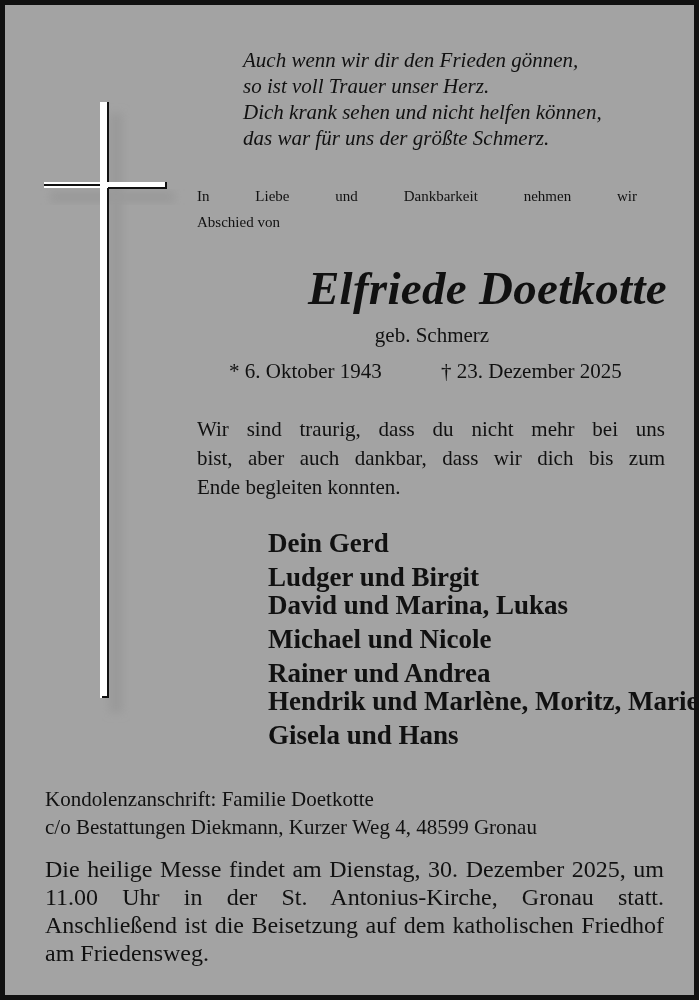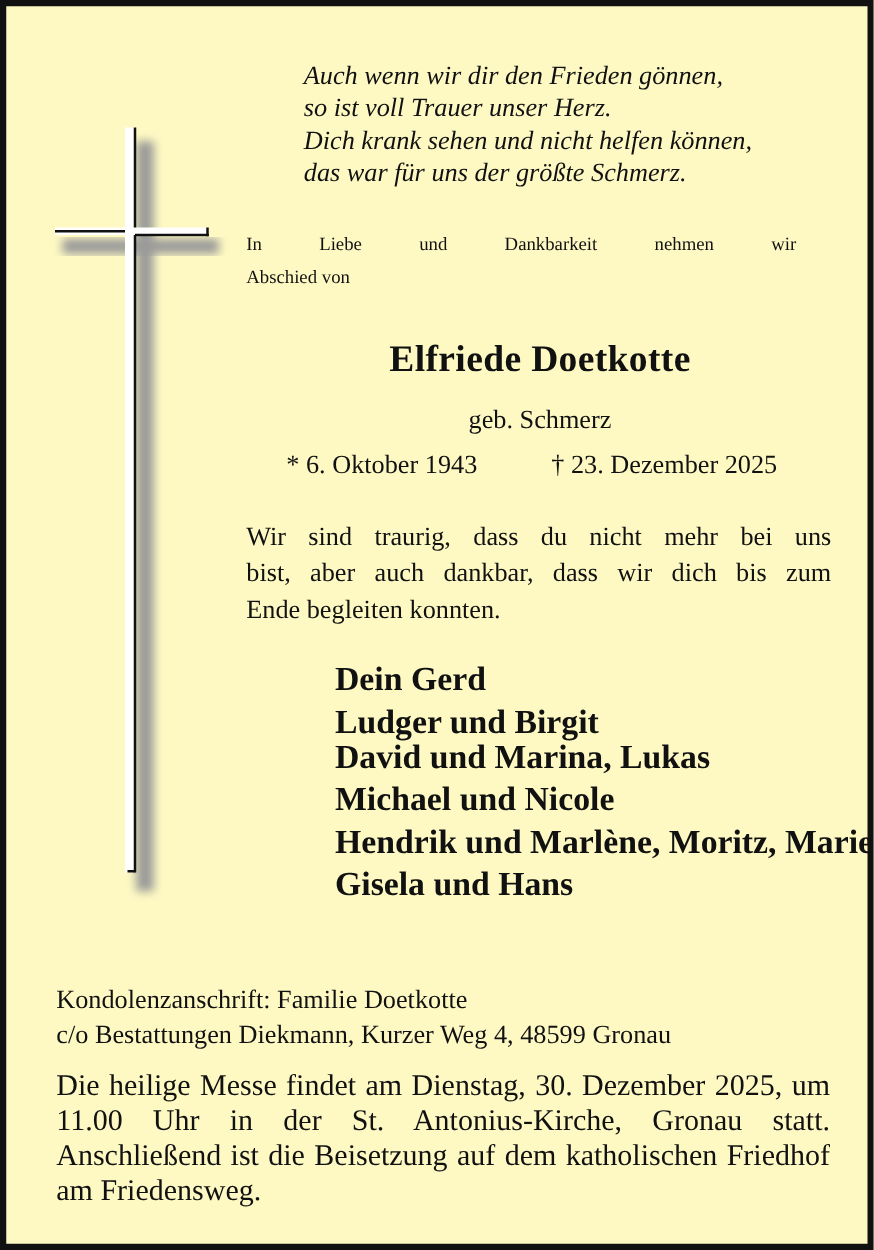--- a/index.html
+++ b/index.html
@@ -1,34 +1,34 @@
 <!DOCTYPE html>
 <html><head>
 <meta charset="utf-8">
 <style>
   html, body { margin:0; padding:0; background:#ffffff; }
   body { width:699px; height:1000px; overflow:hidden; position:relative; }
   .frame {
     position:absolute; left:0; top:0; width:699px; height:1000px;
-    box-sizing:border-box; border:5px solid #111111; background:#fef9c3;
+    box-sizing:border-box; border:5px solid #111111; background:#a3a3a3;
   }
   .serif { font-family:"Liberation Serif", "DejaVu Serif", serif; color:#111111; }
   .poem {
     position:absolute; left:238px; top:42px; font-style:italic; font-size:21px; line-height:26px;
   }
   .poem div { white-space:nowrap; }
   .cross { position:absolute; left:0; top:0; }
   .intro {
     position:absolute; left:192px; top:178px; width:440px; font-size:15px; line-height:26px;
     text-align:justify; text-align-last:left;
   }
   .intro .l1 { text-align:justify; text-align-last:justify; }
   .name {
-    position:absolute; left:192px; top:255px; width:470px; text-align:center;
-    font-weight:bold; font-size:30px; line-height:56px; letter-spacing:0.3px;
+    position:absolute; left:192px; top:255px; width:470px; text-align:right;
+    font-style:italic; font-weight:bold; font-size:47px; line-height:56px; letter-spacing:0.3px;
   }
   .nee {
     position:absolute; left:192px; top:317px; width:470px; text-align:center; font-size:21px; line-height:26px;
   }
   .dates {
     position:absolute; left:192px; top:353px; width:470px; font-size:21px; line-height:26px;
   }
   .dates .born { position:absolute; left:32px; white-space:nowrap; }
   .dates .died { position:absolute; left:244px; white-space:nowrap; }
   .farewell {
@@ -107,20 +107,21 @@
       <div>Dein Gerd</div>
     </div>
     <div class="grp">
       <div>Ludger und Birgit</div>
       <div>David und Marina, Lukas</div>
     </div>
     <div class="grp">
       <div>Michael und Nicole</div>
     </div>
     <div class="grp">
+      <div>Rainer und Andrea</div>
       <div>Hendrik und Marlène, Moritz, Marie</div>
     </div>
     <div class="grp">
       <div>Gisela und Hans</div>
     </div>
   </div>
 
   <div class="contact serif">
     <div>Kondolenzanschrift: Familie Doetkotte</div>
     <div>c/o Bestattungen Diekmann, Kurzer Weg 4, 48599 Gronau</div>

